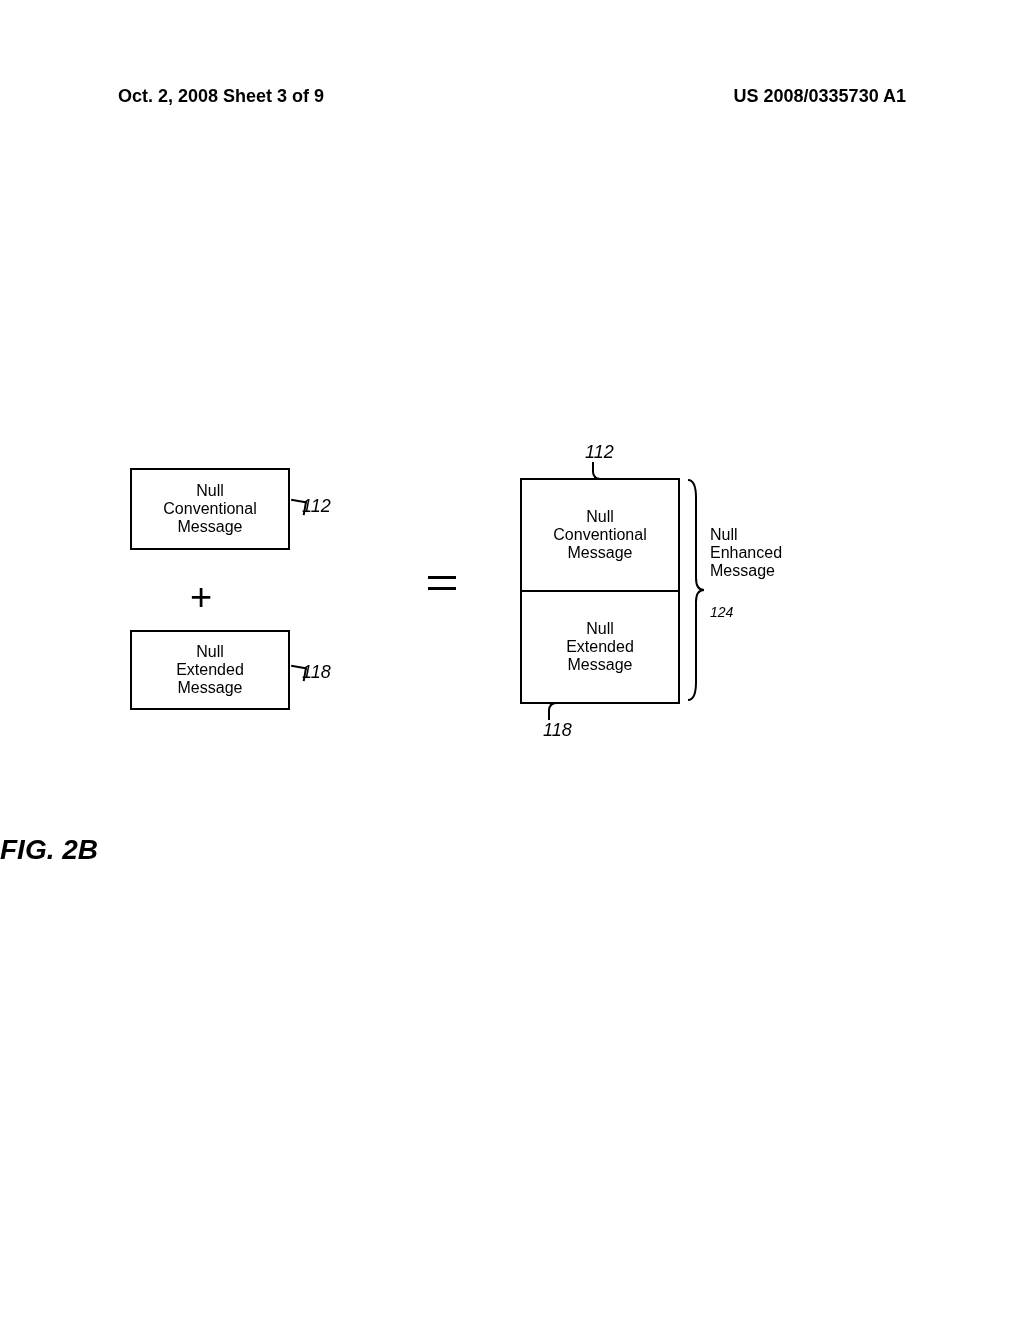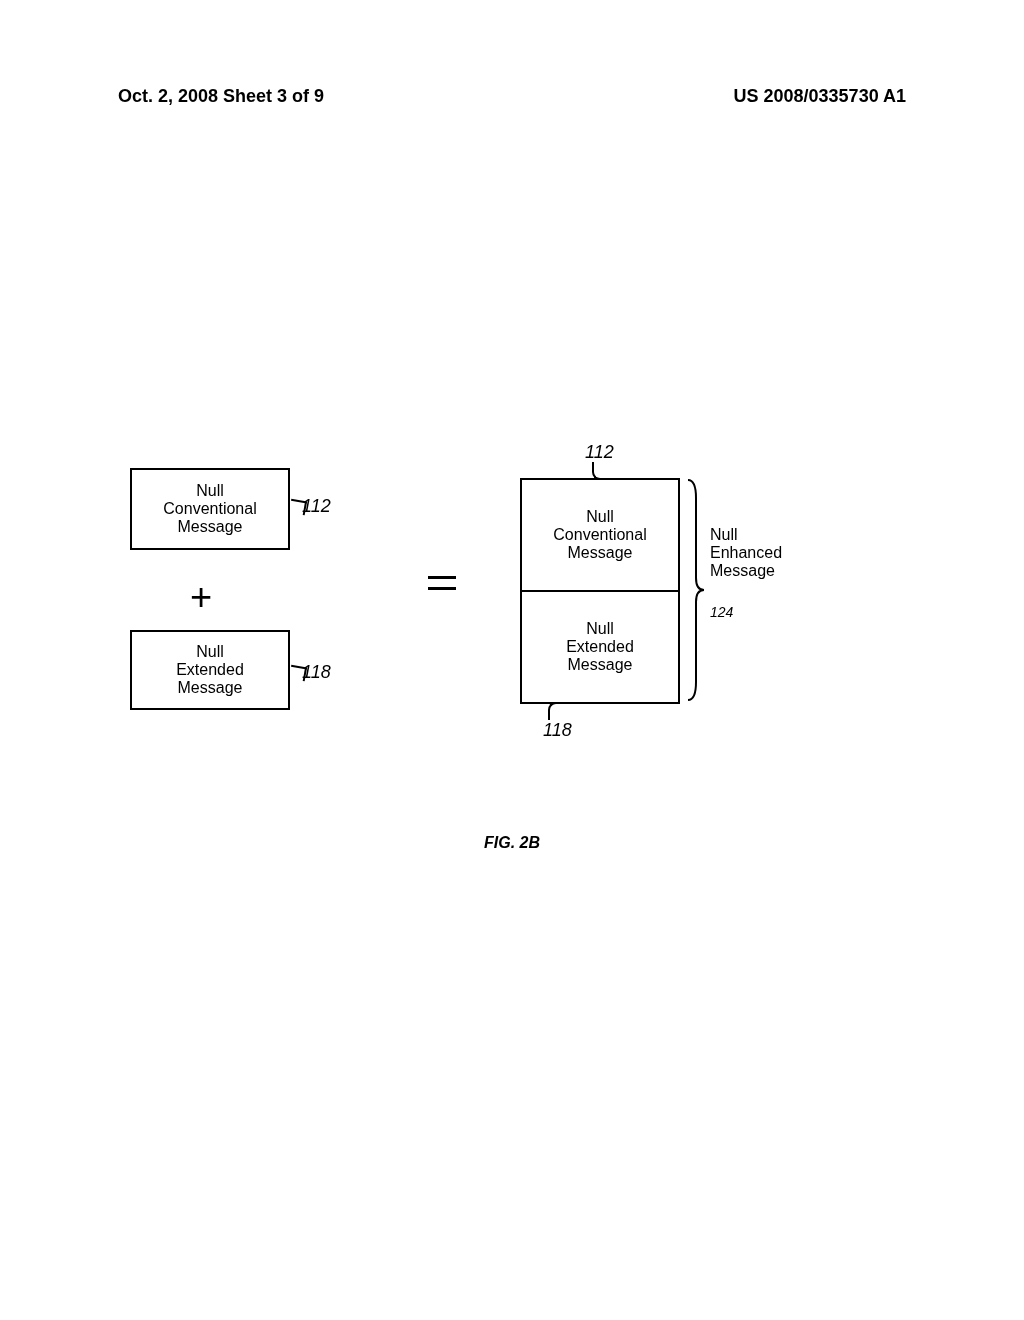--- a/index.html
+++ b/index.html
@@ -186,24 +186,24 @@
       left: 556px;
       width: 18px;
       height: 224px;
     }
 
     .fig-label {
       position: absolute;
       top: 834px;
       left: 0;
       width: 100%;
-      text-align: center;
+      text-align: left;
       font-weight: bold;
       font-style: italic;
-      font-size: 16px;
+      font-size: 28px;
     }
   </style>
 </head>
 <body>
 
 <div class="header">
   <span class="header-center">Oct. 2, 2008  Sheet 3 of 9</span>
   <span class="header-right">US 2008/0335730 A1</span>
 </div>
 

